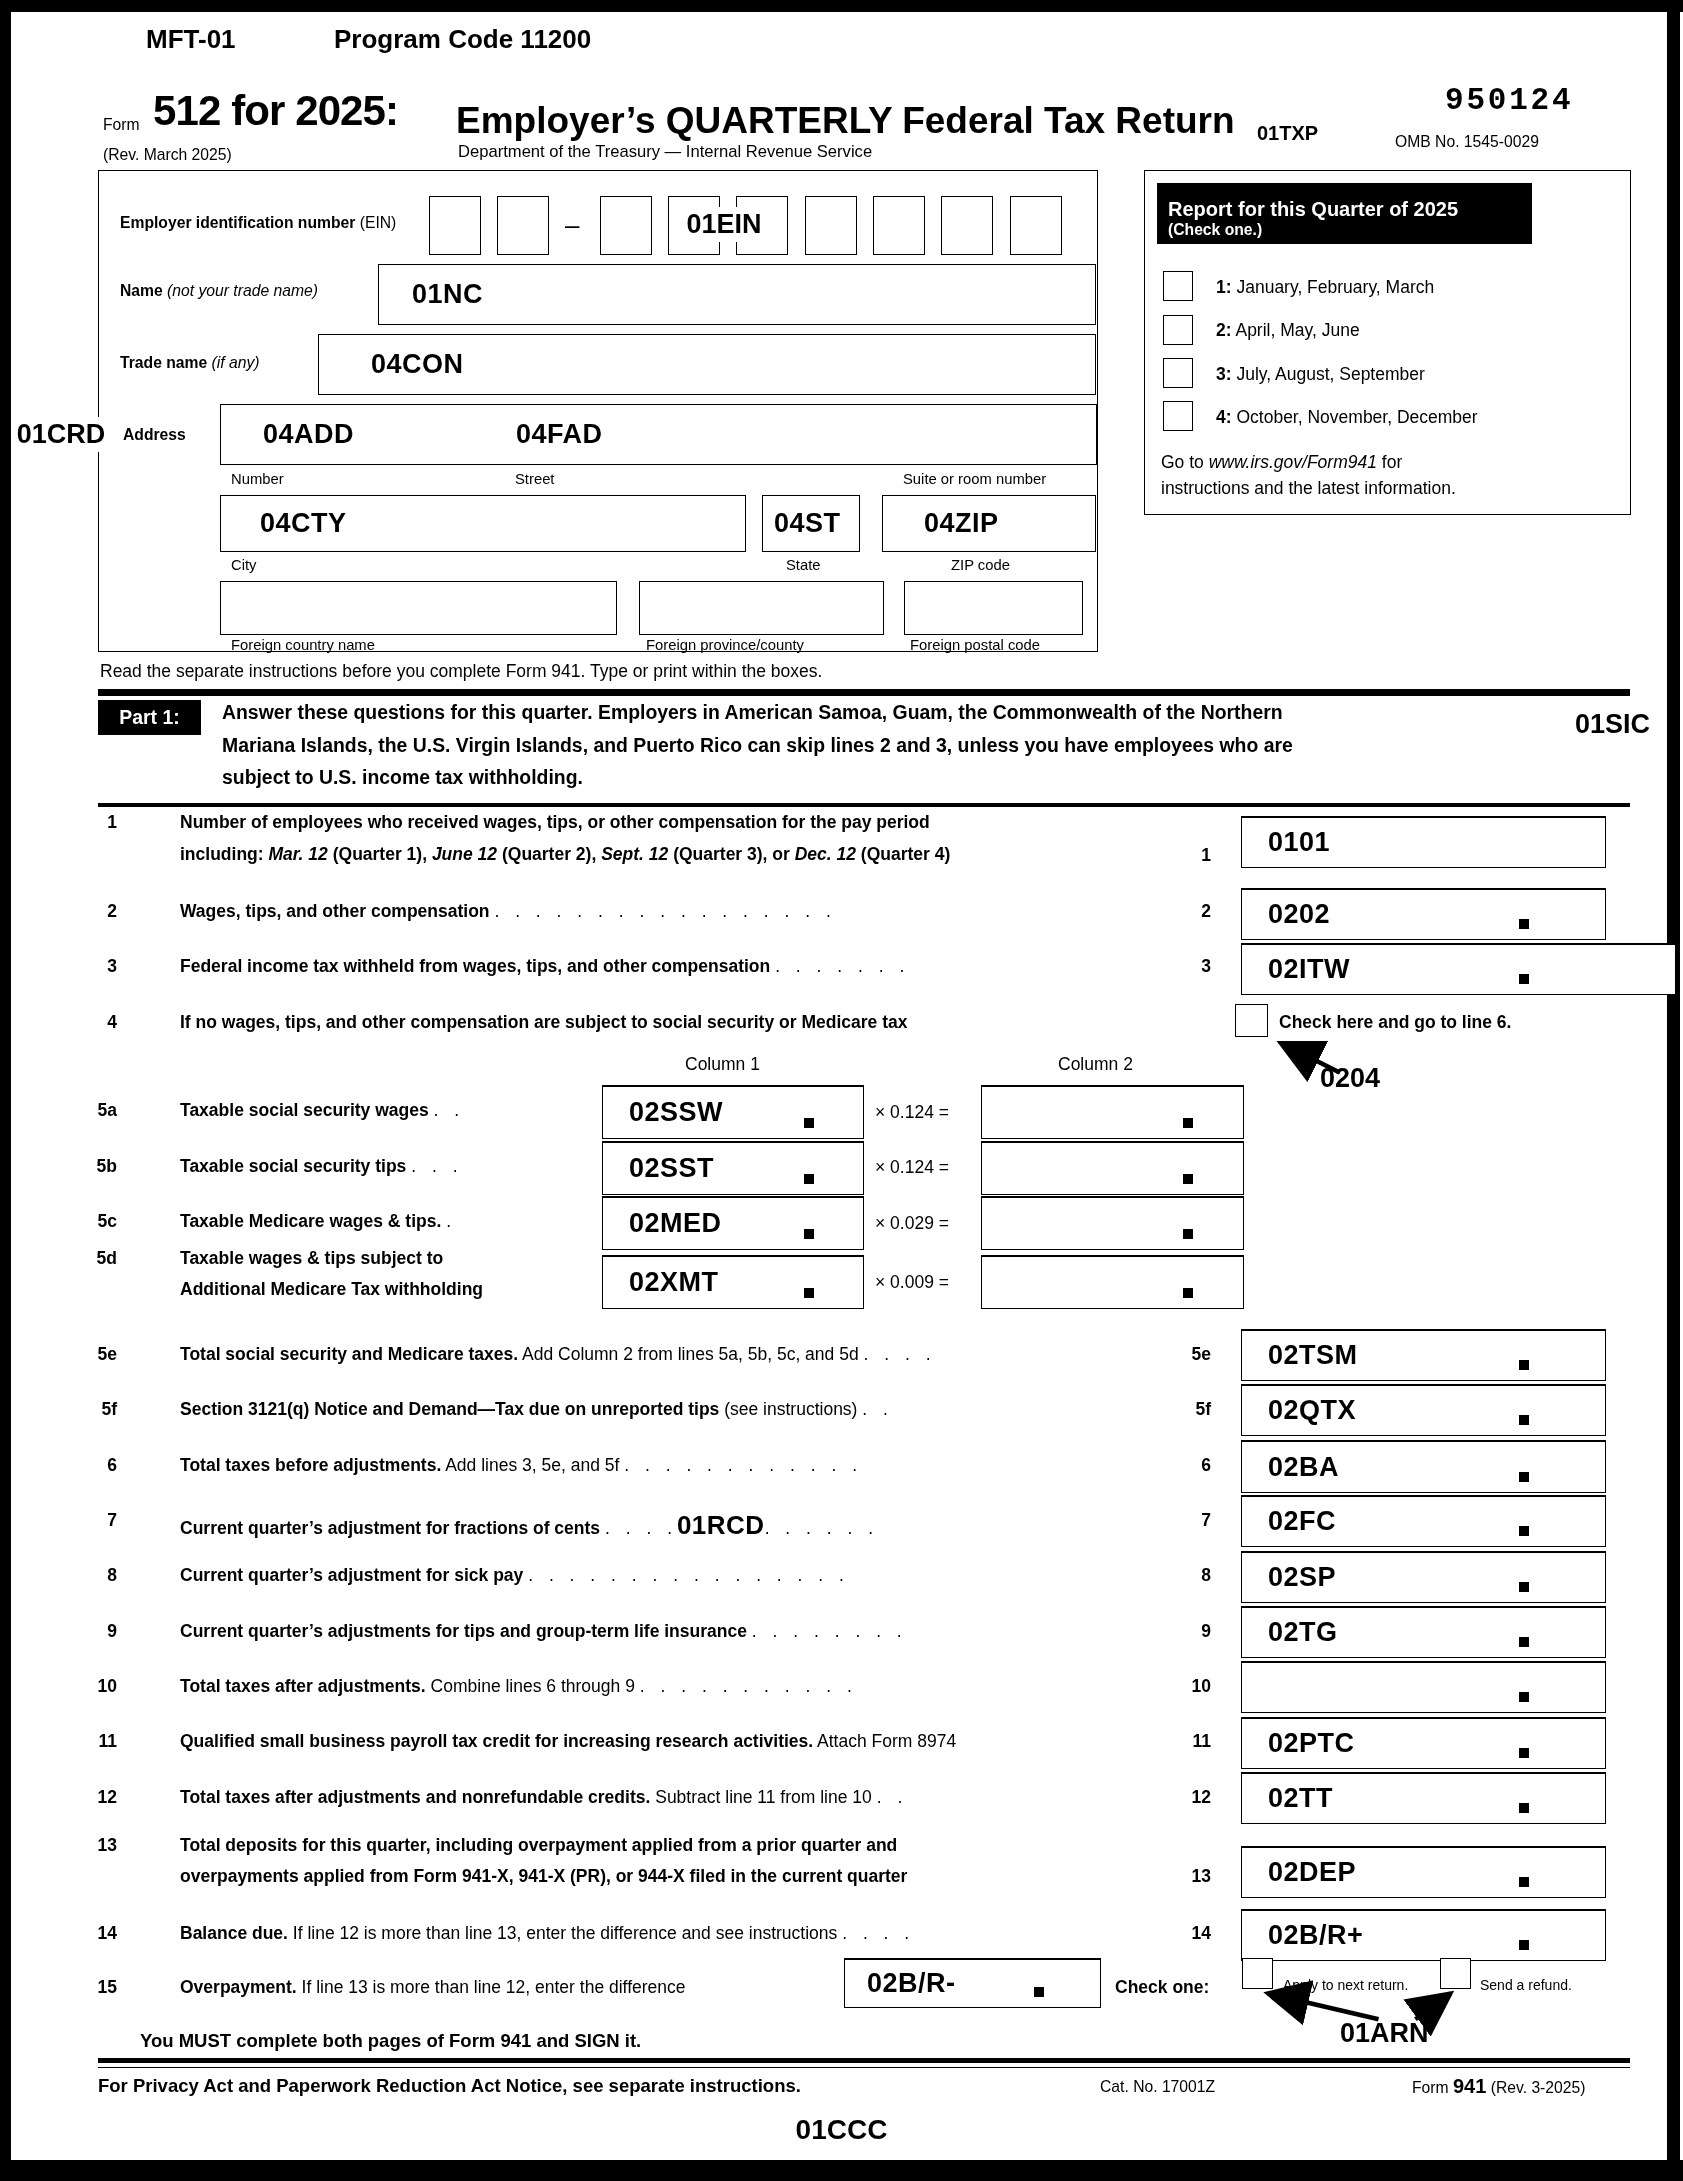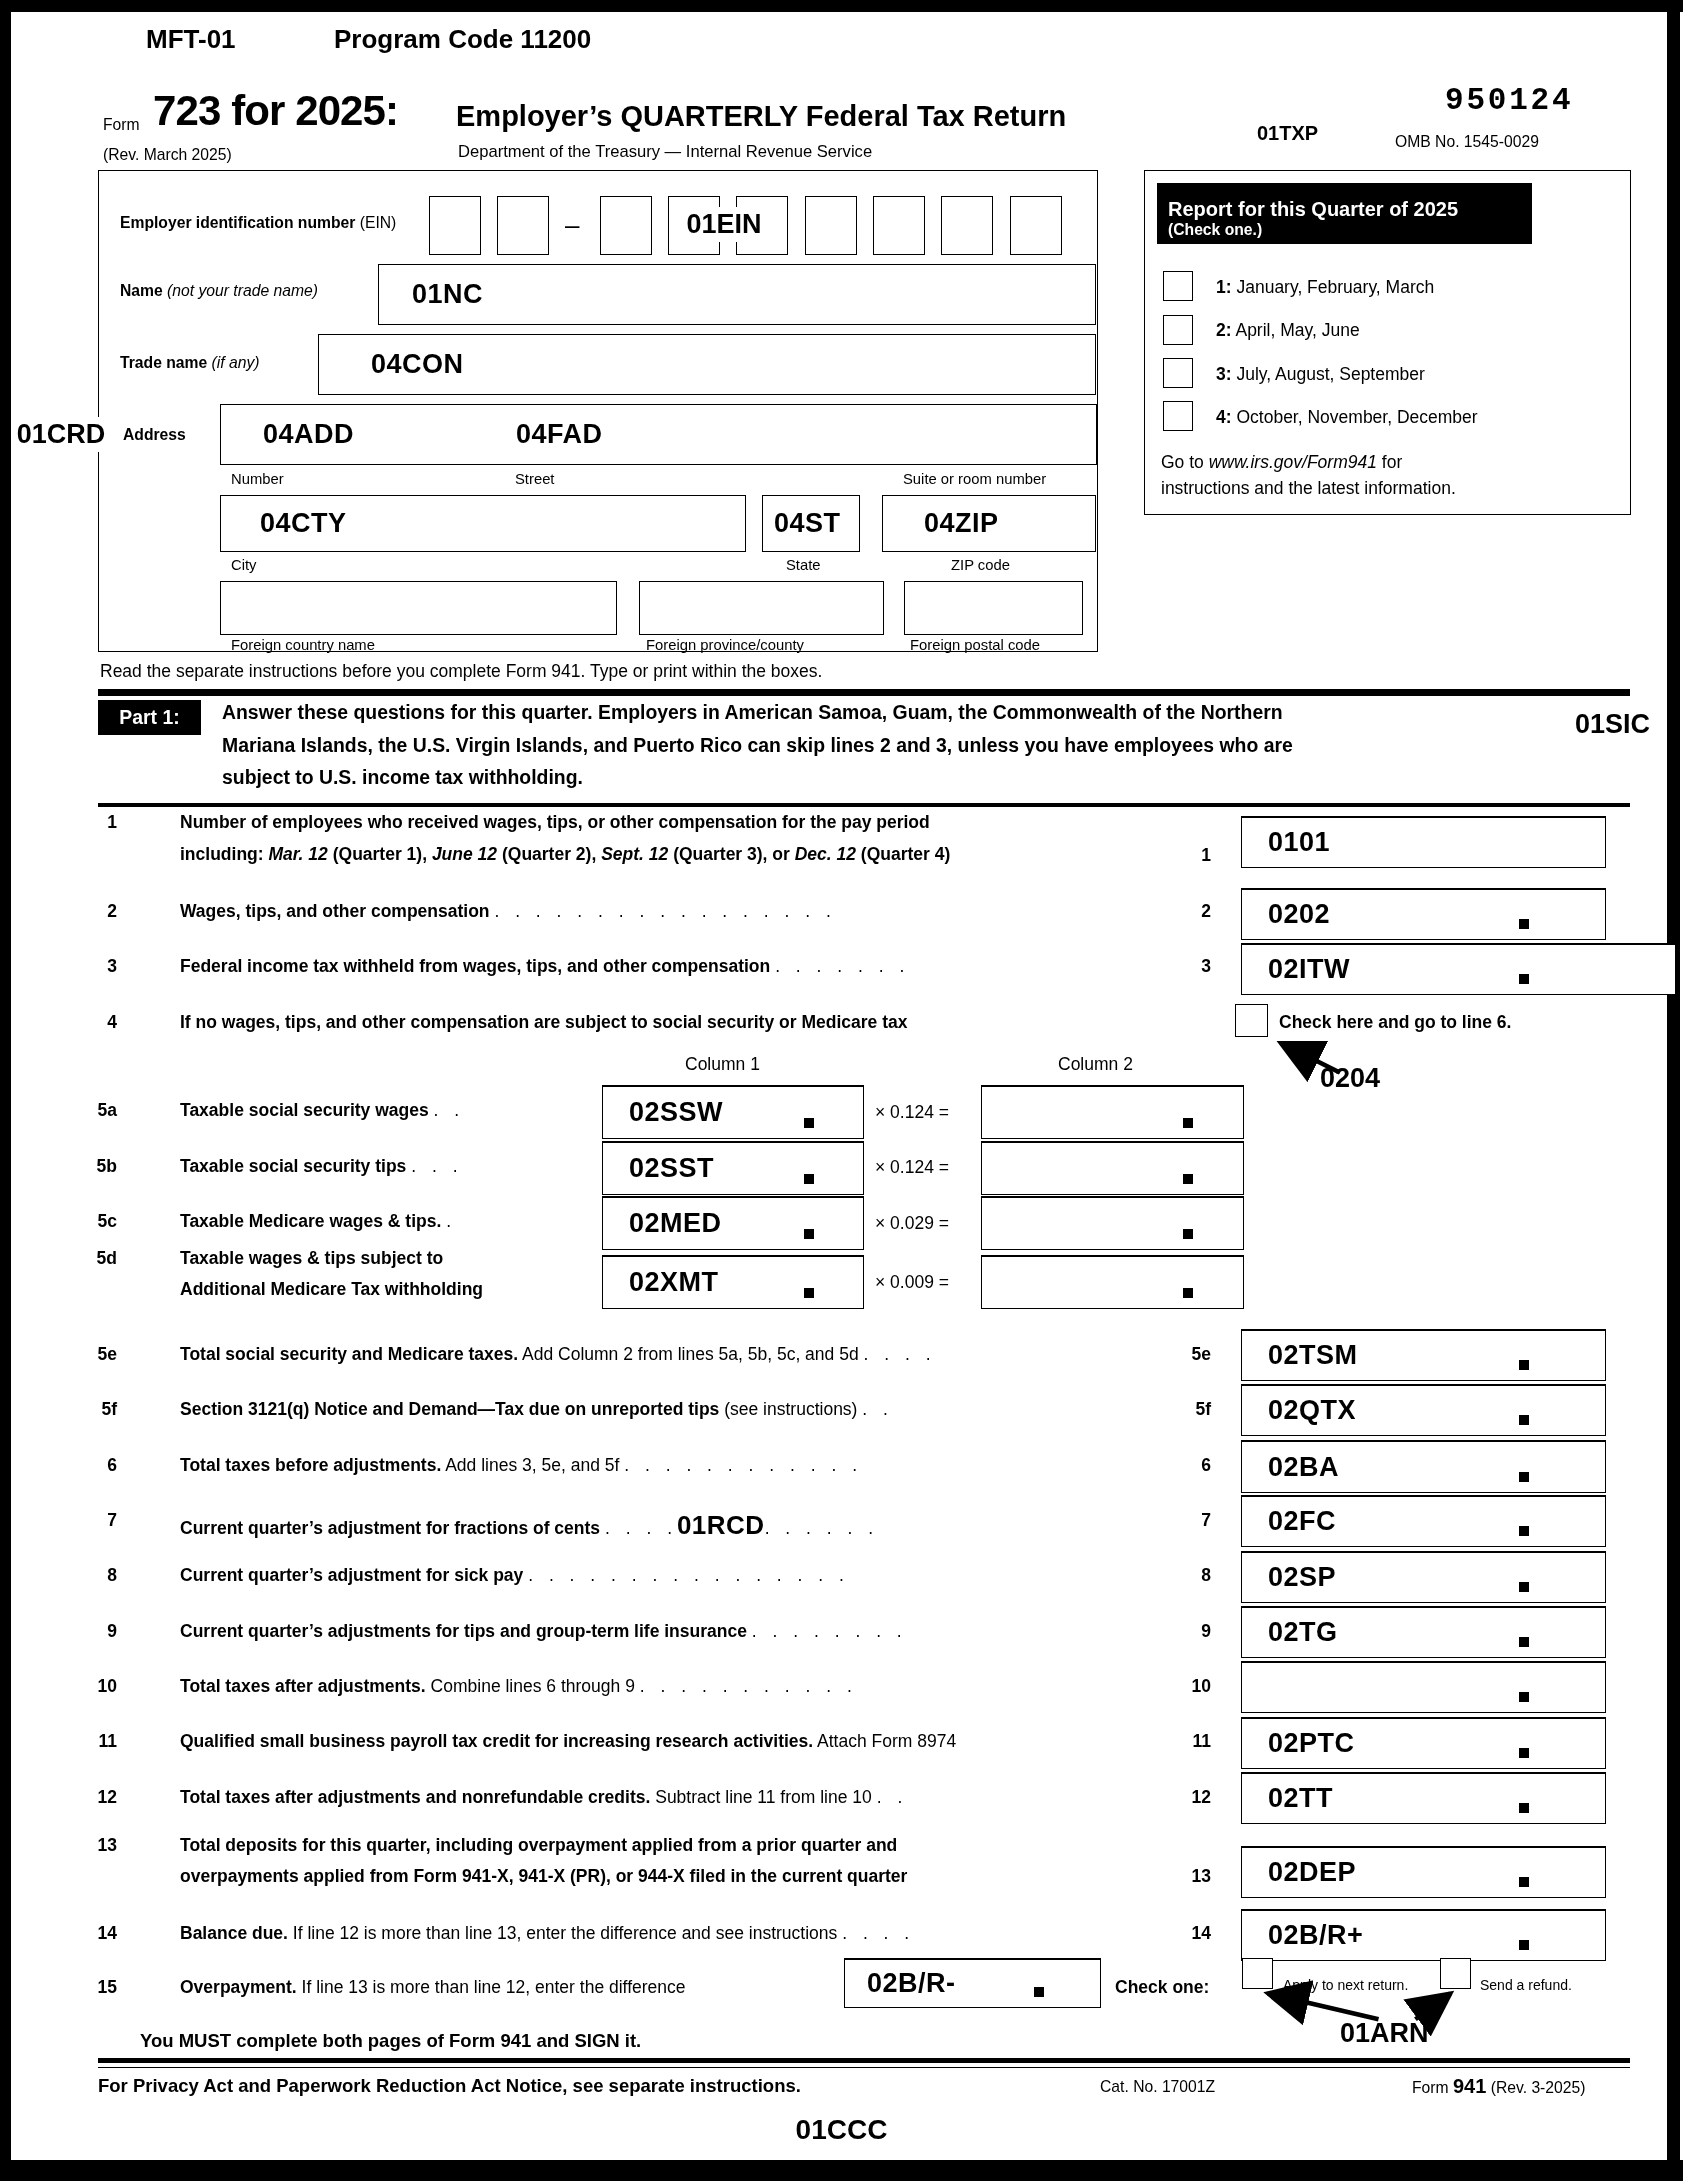--- a/index.html
+++ b/index.html
@@ -31,22 +31,22 @@
 
   <div class="edge" style="left:0;top:0;width:1683px;height:12px"></div>
   <div class="edge" style="left:0;top:0;width:11px;height:2182px"></div>
   <div class="edge" style="left:1667px;top:0;width:13px;height:2182px"></div>
   <div class="edge" style="left:0;top:2160px;width:1683px;height:22px"></div>
 
   <div class="abs b" style="left:146px;top:24px;font-size:26px"><span>MFT-01</span></div>
   <div class="abs b" style="left:334px;top:24px;font-size:26px">Program Code 11200</div>
 
   <div class="abs" style="left:103px;top:116px;font-size:15.7px">Form</div>
-  <div class="abs b" style="left:153px;top:87px;font-size:42px;letter-spacing:-0.9px">723 for 2025:</div>
-  <div class="abs b" style="left:456px;top:100px;font-size:29px">Employer’s QUARTERLY Federal Tax Return</div>
+  <div class="abs b" style="left:153px;top:87px;font-size:42px;letter-spacing:-0.9px">512 for 2025:</div>
+  <div class="abs b" style="left:456px;top:100px;font-size:37px">Employer’s QUARTERLY Federal Tax Return</div>
   <div class="abs" style="left:103px;top:146px;font-size:15.7px">(Rev. March 2025)</div>
   <div class="abs" style="left:458px;top:142px;font-size:16.6px">Department of the Treasury — Internal Revenue Service</div>
 
   <div class="abs b" style="left:1257px;top:122px;font-size:20px">01TXP</div>
   <div class="abs b" style="left:1445px;top:83px;font-size:31px;font-family:Liberation Mono, monospace;letter-spacing:2.8px">950124</div>
   <div class="abs" style="left:1395px;top:133px;font-size:15.7px">OMB No. 1545-0029</div>
 
   <div class="abs" style="left:98px;top:170px;width:1000px;height:482px;border:1.8px solid #000;background:#fff"></div>
 
   <div class="lbl" style="left:120px;top:214px"><span class="b">Employer identification number</span><span> (EIN)</span></div>

